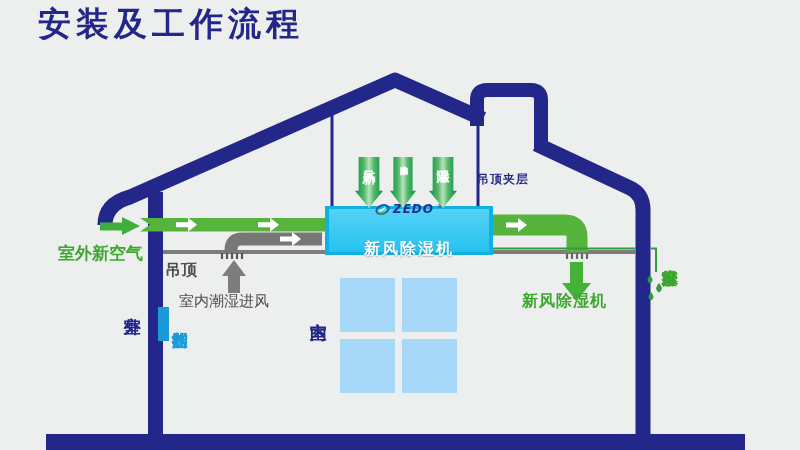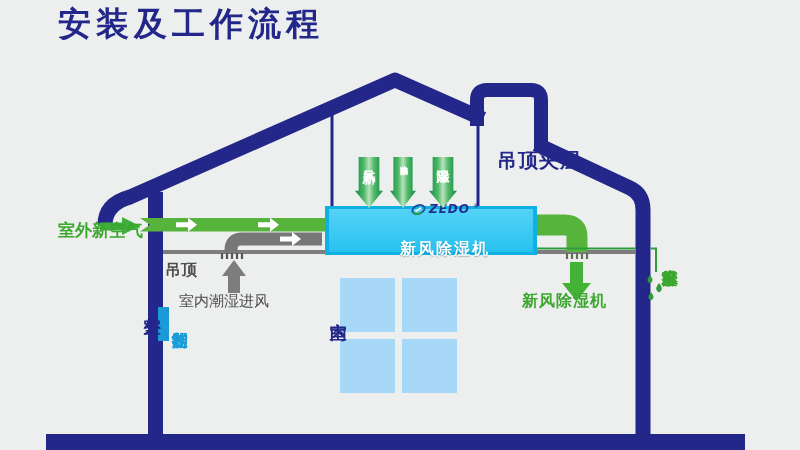--- a/index.html
+++ b/index.html
@@ -1,47 +1,47 @@
 <!DOCTYPE html>
 <html><head>
 <meta charset="utf-8">
 <style>
   html,body{margin:0;padding:0;}
   body{width:800px;height:450px;position:relative;overflow:hidden;
        background:#edefee;font-family:"DejaVu Sans","Liberation Sans",sans-serif;}
   .abs{position:absolute;}
   #diagram-svg{position:absolute;left:0;top:0;}
   .lbl{position:absolute;font-weight:bold;white-space:nowrap;}
-  .navy{color:#23278a;margin-left:20px;}
+  .navy{color:#23278a;}
   .green{color:#3ca72e;}
   .gray{color:#4d4d4d;}
   .cyan{color:#1a9bd7;}
   .vert{writing-mode:vertical-rl;text-orientation:upright;line-height:1.05;}
   #page-title{left:38px;top:2px;font-size:33px;letter-spacing:5px;}
-  #intake-label{left:58px;top:220px;font-size:17px;line-height:1.2;}
+  #intake-label{left:58px;top:243px;font-size:17px;line-height:1.2;}
   #ceiling-label{left:165px;top:230px;font-size:16px;font-weight:600;margin-top:30px;}
   #return-label{left:179px;top:292px;font-size:15px;font-weight:400;}
   #outdoor-label{left:123px;top:304px;font-size:17px;}
   #controller-label{left:171px;top:319px;font-size:16px;}
   #indoor-label{left:309px;top:310px;font-size:17px;}
-  #interlayer-label{left:477px;top:147px;font-size:20px;letter-spacing:1px;}
+  #interlayer-label{left:477px;top:171px;font-size:12px;letter-spacing:1px;}
   #outlet-label{left:522px;top:291px;font-size:16px;letter-spacing:1px;}
   #condensate-label{left:661px;top:257px;font-size:16px;}
   .badge{position:absolute;top:157px;height:51px;
          background:linear-gradient(90deg,#0c8c44 0%,#52b86a 32%,#b9e4bd 50%,#52b86a 68%,#0c8c44 100%);
          clip-path:polygon(13% 0,87% 0,87% 66%,100% 66%,50% 100%,0 66%,13% 66%);
          display:flex;justify-content:center;}
   .badge span{writing-mode:vertical-rl;text-orientation:upright;color:#fff;font-weight:bold;
               margin-top:3px;line-height:1;}
   #badge-1{left:355px;width:28px;}  #badge-1 span{font-size:13px;}
   #badge-2{left:390px;width:26px;}  #badge-2 span{font-size:8px;}
   #badge-3{left:429px;width:28px;}  #badge-3 span{font-size:13px;}
-  #unit-box{left:325px;top:206px;width:184px;height:49px;
+  #unit-box{left:325px;top:206px;width:168px;height:49px;
             background:linear-gradient(#0fb0e2,#0fb0e2);
-            display:flex;flex-direction:column;align-items:center;justify-content:center;padding-left:28px;}
+            display:flex;flex-direction:column;align-items:center;justify-content:center;}
   #unit-inner{position:absolute;left:4px;top:3px;right:4px;bottom:3px;
               background:linear-gradient(#55d2f7,#27c2f0);}
   .unit-row{position:relative;display:flex;align-items:center;gap:3px;}
   #unit-brand{color:#1e2f8f;font-weight:bold;font-size:12px;font-style:italic;letter-spacing:1px;}
   #unit-reg{color:#1e2f8f;font-size:6px;align-self:flex-start;}
   #unit-name{position:relative;color:#fff;font-weight:bold;font-size:16px;letter-spacing:2px;
              text-shadow:0 1px 1px rgba(0,60,90,.35);margin-top:22px;}
 </style>
 </head>
 <body>

